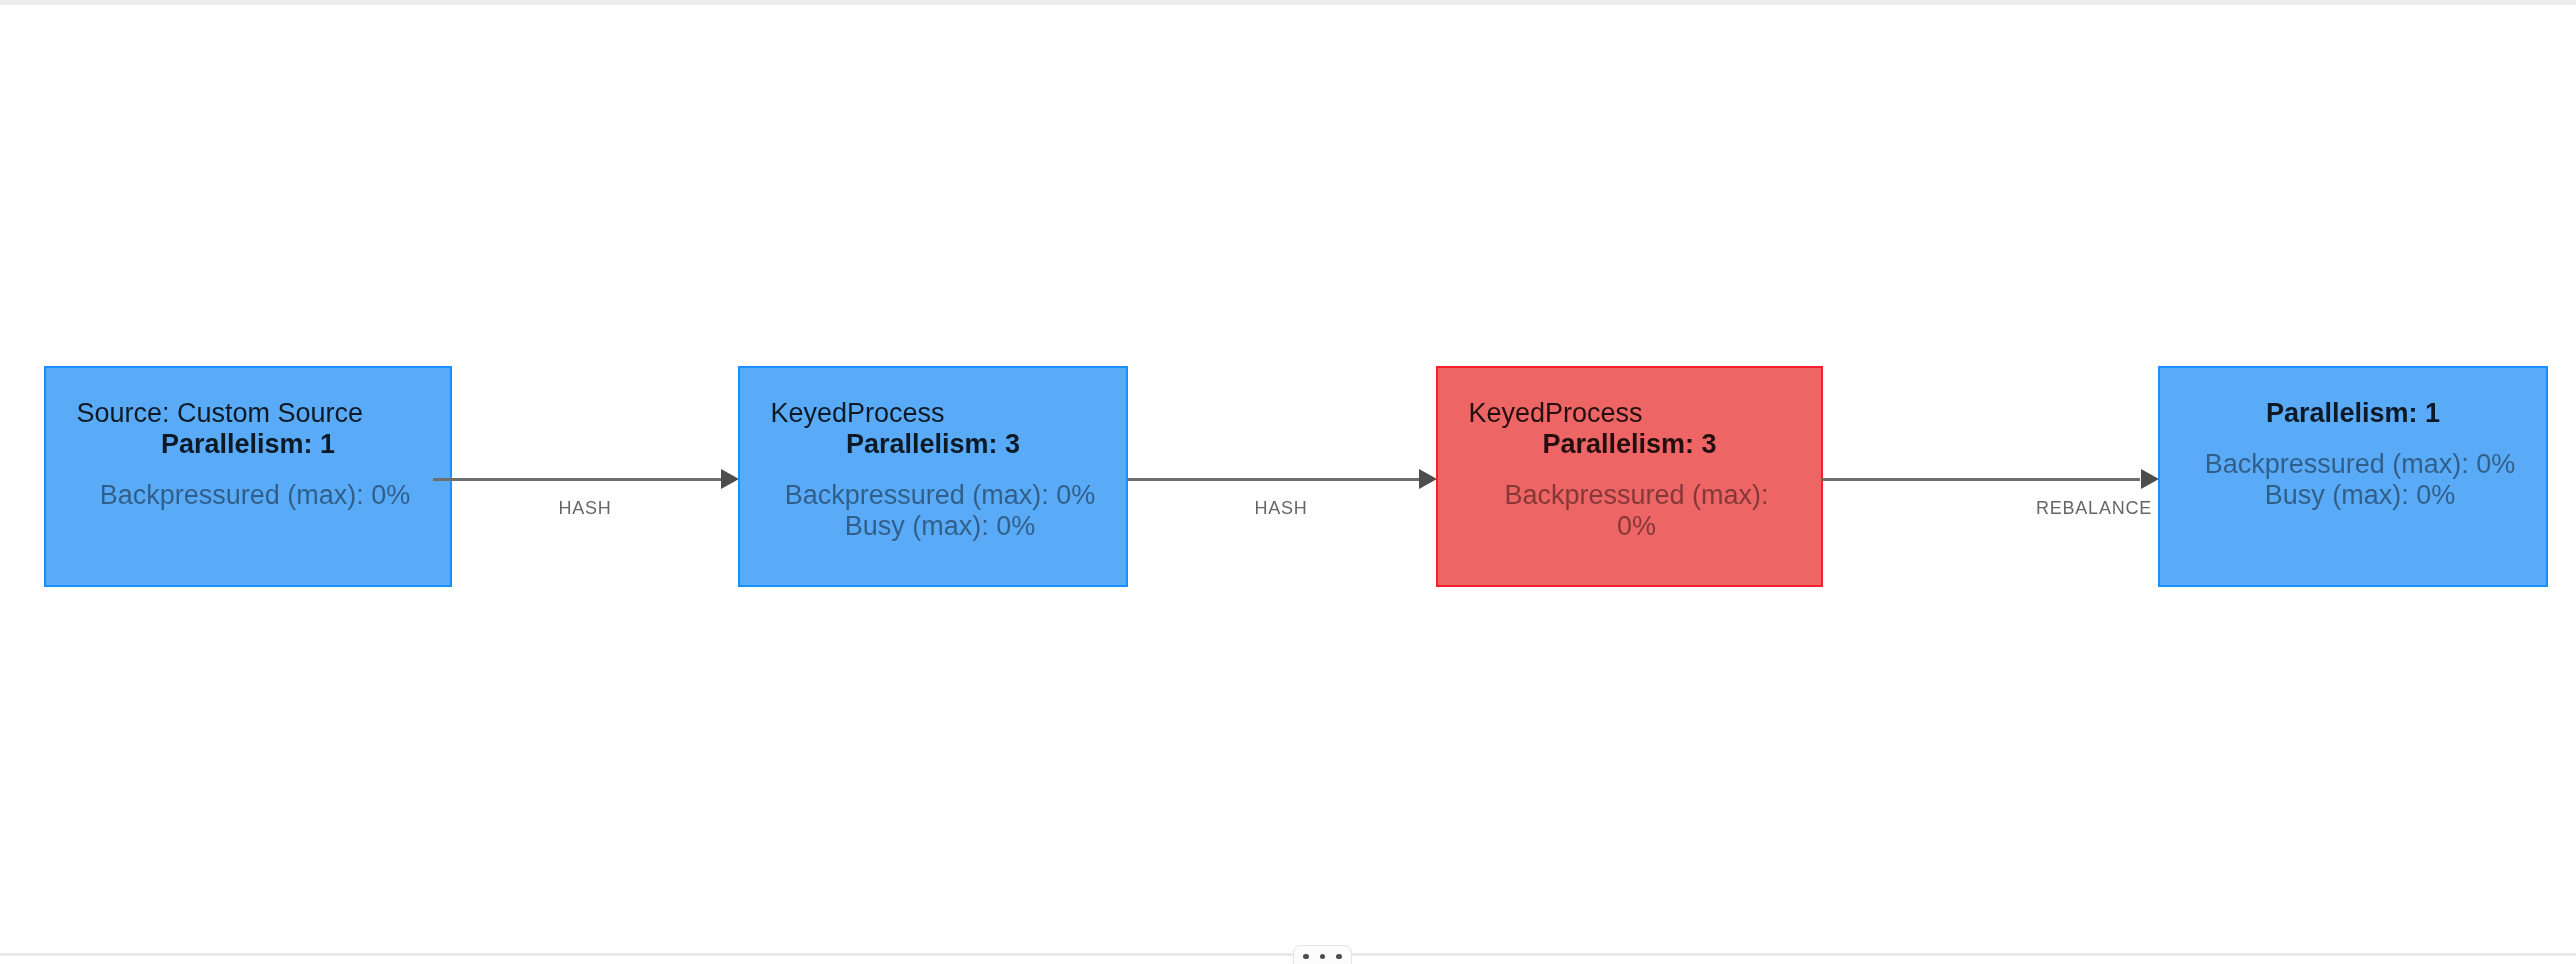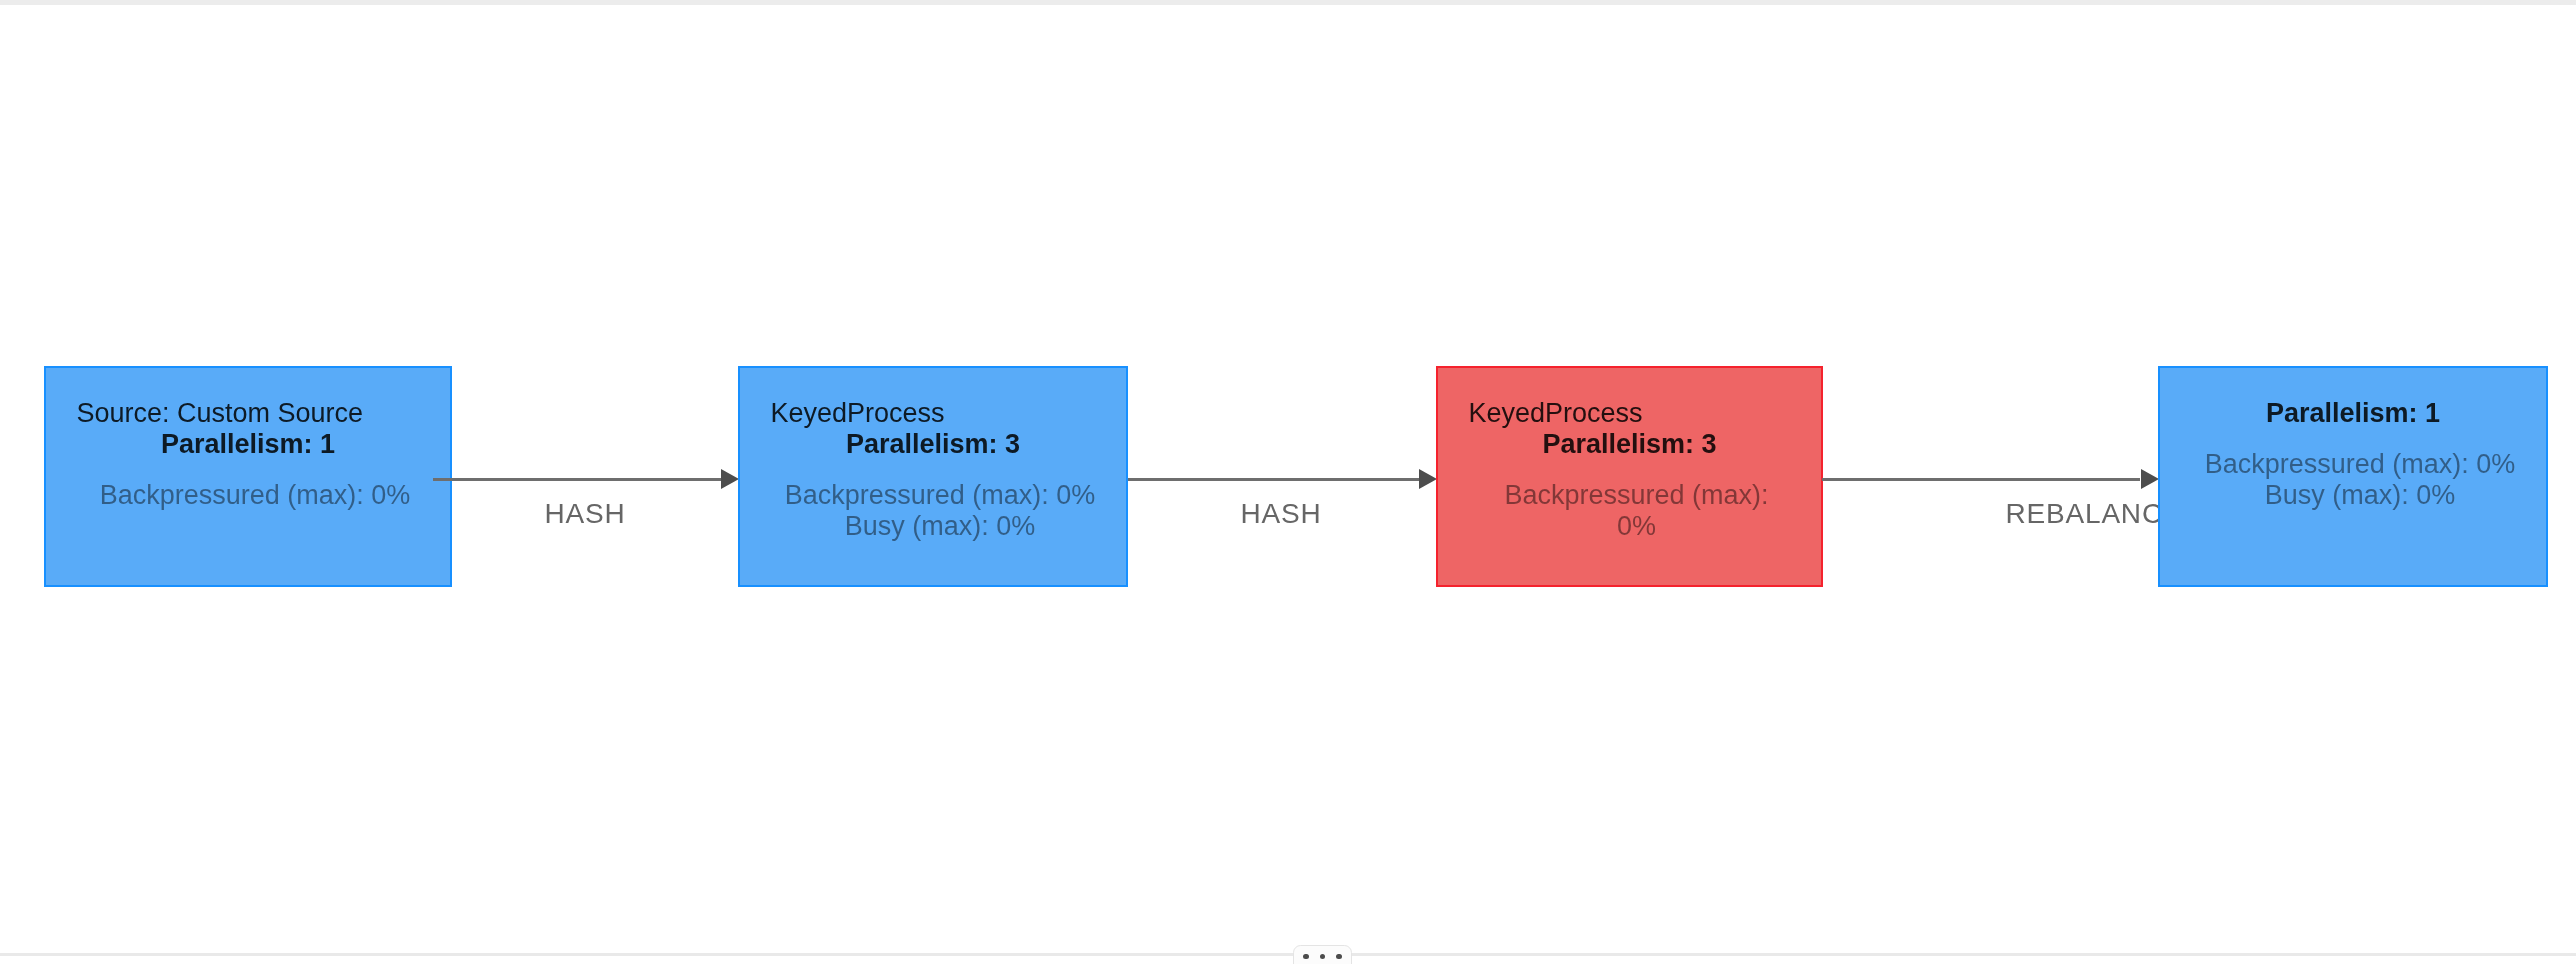--- a/index.html
+++ b/index.html
@@ -68,21 +68,21 @@
     width: 0; height: 0;
     border-top: 10.5px solid transparent;
     border-bottom: 10.5px solid transparent;
     border-left: 18px solid #4d4d4d;
   }
   .edge-label {
     position: absolute;
     top: 498px;
     width: 286px;
     text-align: center;
-    font-size: 28px;
+    font-size: 18px;
     letter-spacing: 0.8px;
     color: #666666;
     white-space: nowrap;
   }
   
   .bottom-divider {
     position: absolute;
     left: 0; top: 953px;
     width: 100%; height: 2.9px;
     background: #e9e9e9;

